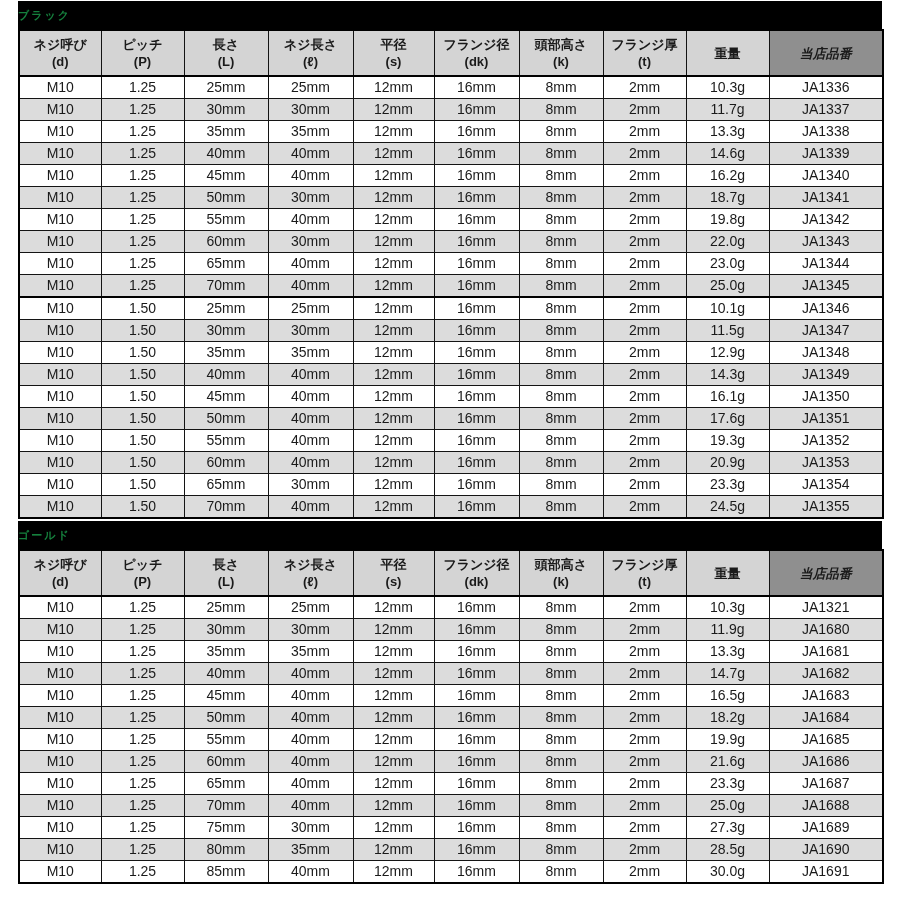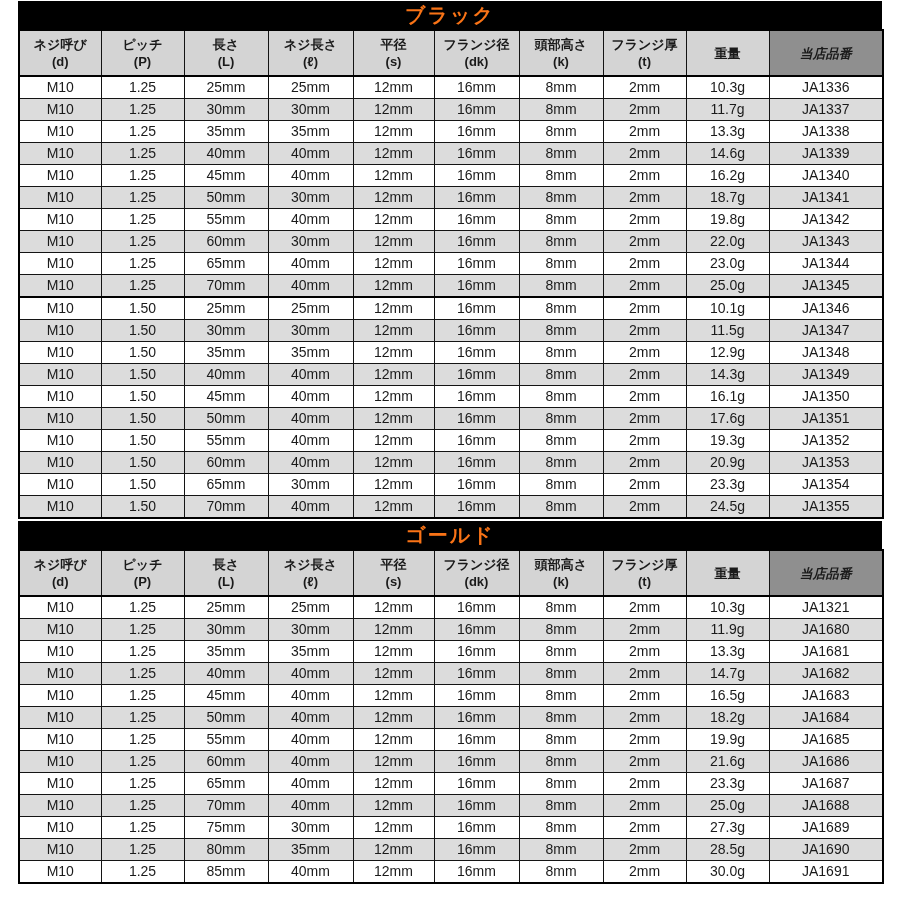--- a/index.html
+++ b/index.html
@@ -19,24 +19,24 @@
   }
   section.spec-table { width: 864px; }
   section.spec-table + section.spec-table { margin-top: 2px; border-radius: 9px; }
 
   .title-bar {
     box-sizing: border-box;
     width: 864px;
     height: 28px;
     line-height: 28px;
     background: #000000;
-    color: #f97316;
-    font-size: 20px;
+    color: #15803d;
+    font-size: 11px;
     font-weight: bold;
-    text-align: center;
+    text-align: left;
     letter-spacing: 2px;
   }
 
   table.spec {
     border-collapse: collapse;
     table-layout: fixed;
     width: 864px;
     background: #15803d;
   }
   table.spec { border: 2px solid #000000; }

